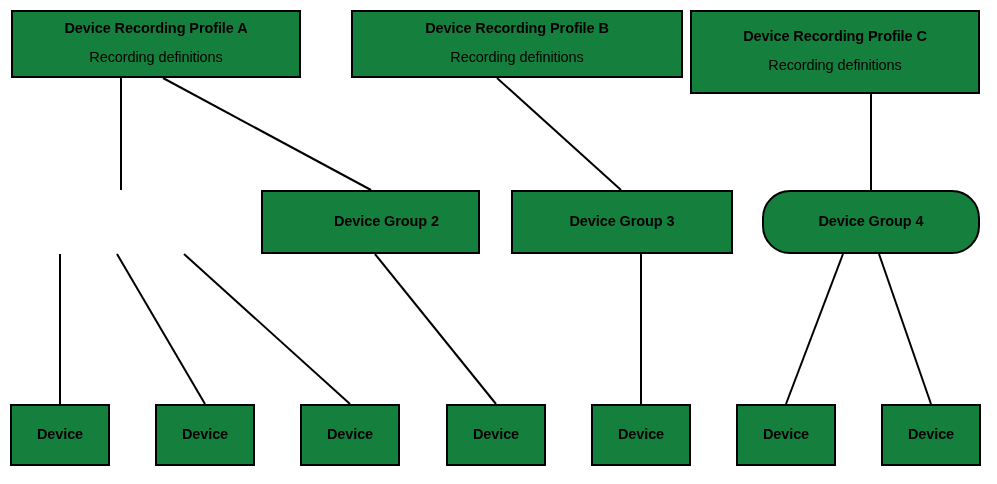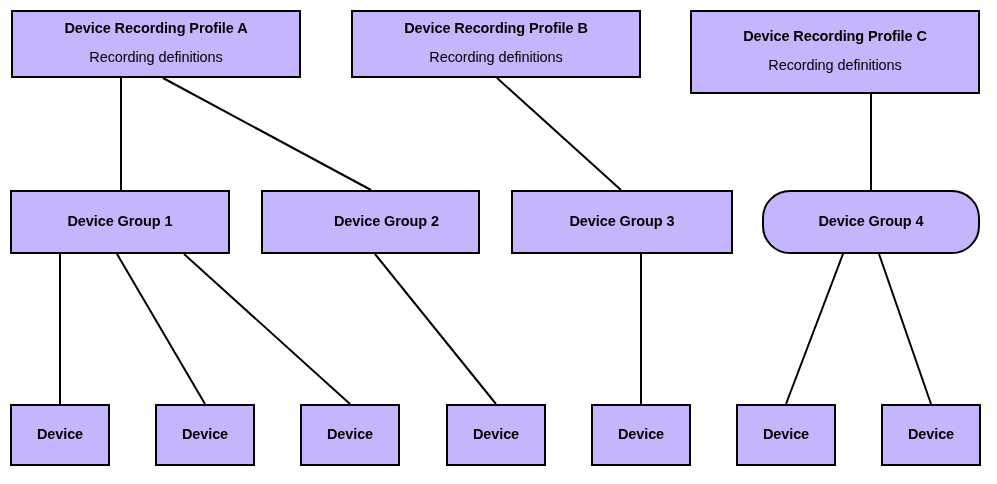--- a/index.html
+++ b/index.html
@@ -23,21 +23,21 @@
     position: absolute;
     left: 0;
     top: 0;
     width: 997px;
     height: 484px;
     pointer-events: none;
   }
   .node {
     position: absolute;
     box-sizing: border-box;
-    background: #c4b5fd;
+    background: #15803d;
     border: 2px solid #000000;
     display: flex;
     flex-direction: column;
     align-items: center;
     justify-content: center;
     text-align: center;
     z-index: 2;
   }
   .node-title {
     font-weight: bold;
@@ -72,32 +72,29 @@
       <line x1="375" y1="254" x2="496" y2="404" stroke="#000000" stroke-width="2" stroke-linecap="butt"></line>
       <line x1="641" y1="254" x2="641" y2="404" stroke="#000000" stroke-width="2" stroke-linecap="butt"></line>
       <line x1="843" y1="254" x2="786" y2="404" stroke="#000000" stroke-width="2" stroke-linecap="butt"></line>
       <line x1="879" y1="254" x2="931" y2="404" stroke="#000000" stroke-width="2" stroke-linecap="butt"></line>
     </svg>
 
   <div class="node profile-node" style="left: 11px; top: 10px; width: 290px; height: 68px; border-color: rgb(0, 0, 0);">
     <div class="node-title">Device Recording Profile A</div>
     <div class="node-sub">Recording definitions</div>
   </div>
-  <div class="node profile-node" style="left: 351px; top: 10px; width: 290px; height: 68px; border-color: rgb(0, 0, 0); text-align: center;">
+  <div class="node profile-node" style="left: 351px; top: 10px; width: 332px; height: 68px; border-color: rgb(0, 0, 0); text-align: center;">
     <div class="node-title">Device Recording Profile B</div>
     <div class="node-sub">Recording definitions</div>
   </div>
   <div class="node profile-node" style="left: 690px; top: 10px; width: 290px; height: 84px; border-color: rgb(0, 0, 0);">
     <div class="node-title">Device Recording Profile C</div>
     <div class="node-sub">Recording definitions</div>
   </div>
 
-  <div class="node group-node" style="left: 10px; top: 190px; width: 220px; height: 64px; border-color: rgb(0, 0, 0);">
-    <div class="node-title">Device Group 1</div>
-  </div>
   <div class="node group-node" style="left: 261px; top: 190px; width: 219px; height: 64px; border-color: rgb(0, 0, 0); padding-left: 32px;">
     <div class="node-title">Device Group 2</div>
   </div>
   <div class="node group-node" style="left: 511px; top: 190px; width: 222px; height: 64px; border-color: rgb(0, 0, 0);">
     <div class="node-title">Device Group 3</div>
   </div>
   <div class="node group-node" style="left: 762px; top: 190px; width: 218px; height: 64px; border-color: rgb(0, 0, 0); border-radius: 28px;">
     <div class="node-title">Device Group 4</div>
   </div>
 

